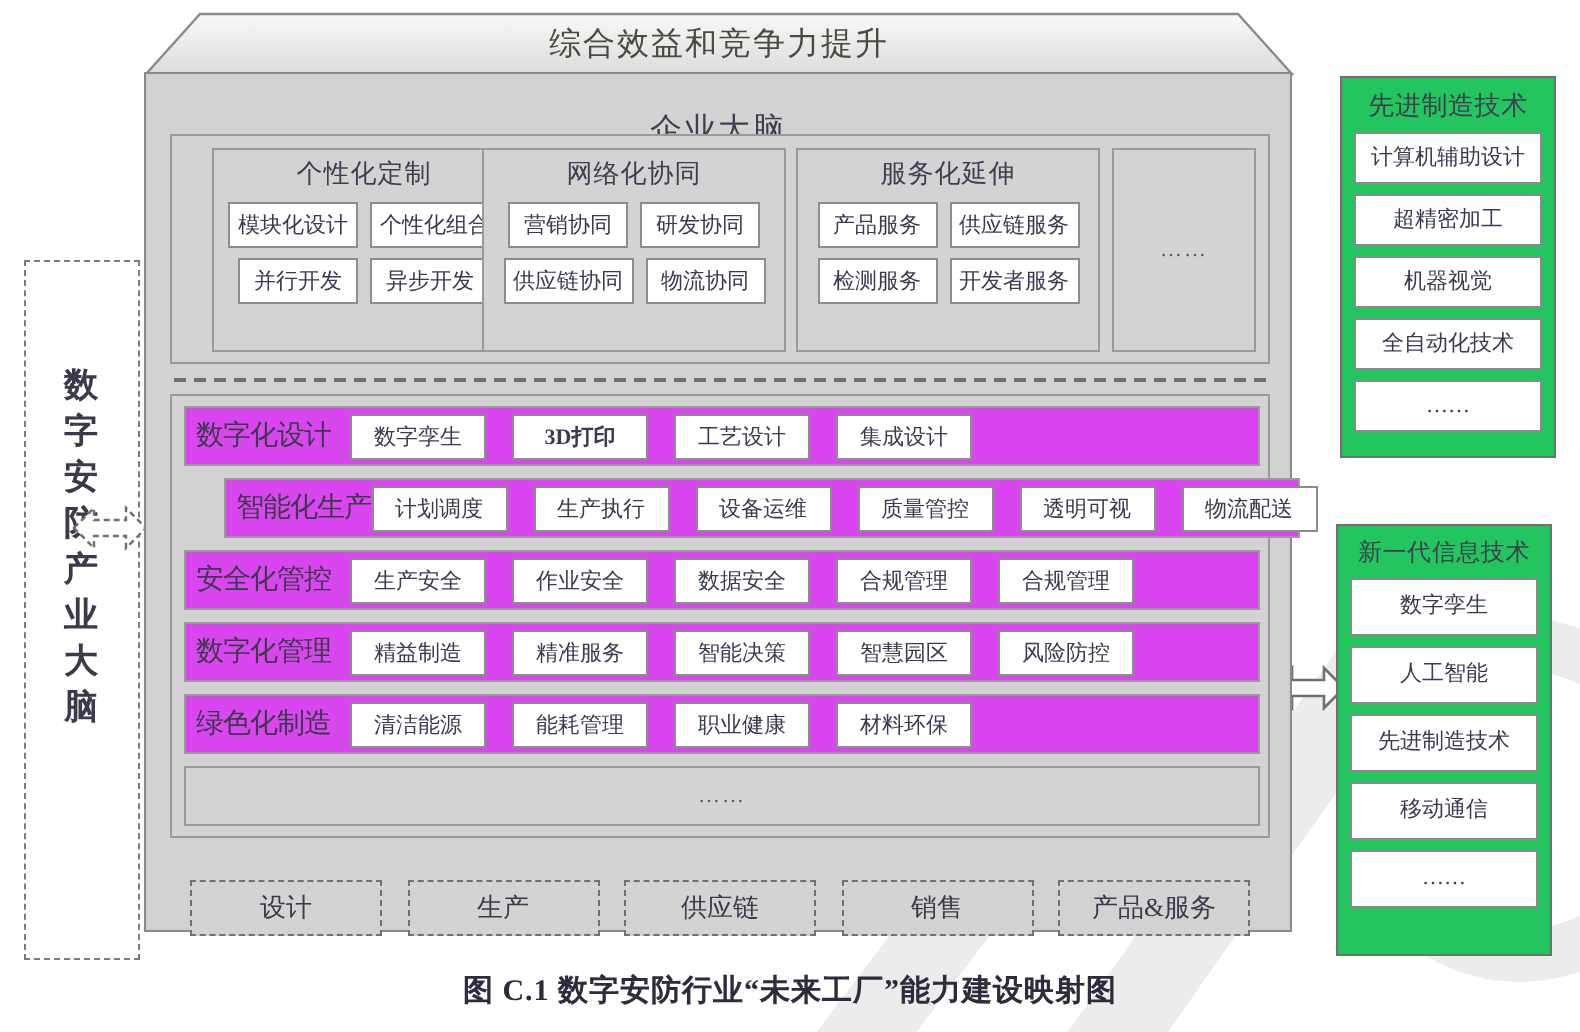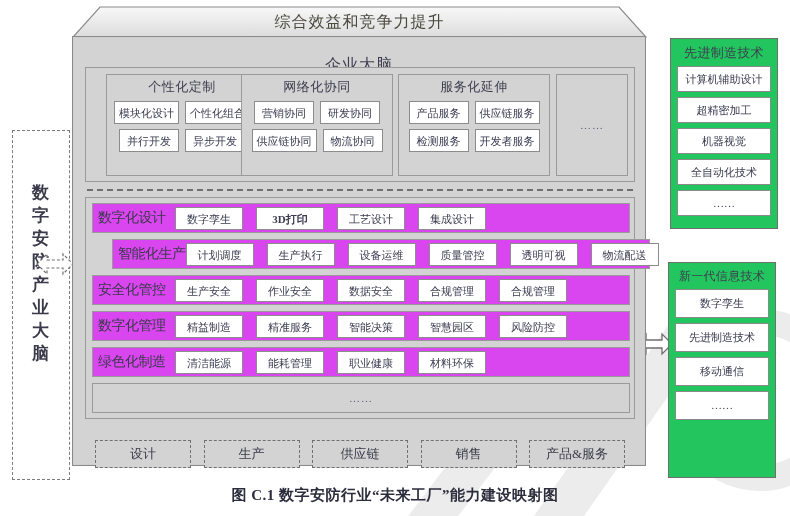--- a/index.html
+++ b/index.html
@@ -361,19 +361,20 @@
     <div class="rp-chip">机器视觉</div>
     <div class="rp-chip">全自动化技术</div>
     <div class="rp-chip">……</div>
   </div>
 </div>
 
 <div class="right-panel" id="right-panel-2">
   <div class="rp-title">新一代信息技术</div>
   <div class="rp-items">
     <div class="rp-chip">数字孪生</div>
+    <div class="rp-chip">人工智能</div>
     <div class="rp-chip">先进制造技术</div>
     <div class="rp-chip">移动通信</div>
     <div class="rp-chip">……</div>
   </div>
 </div>
 
 <div id="caption">图 C.1 数字安防行业“未来工厂”能力建设映射图</div>
 
 </body></html>

